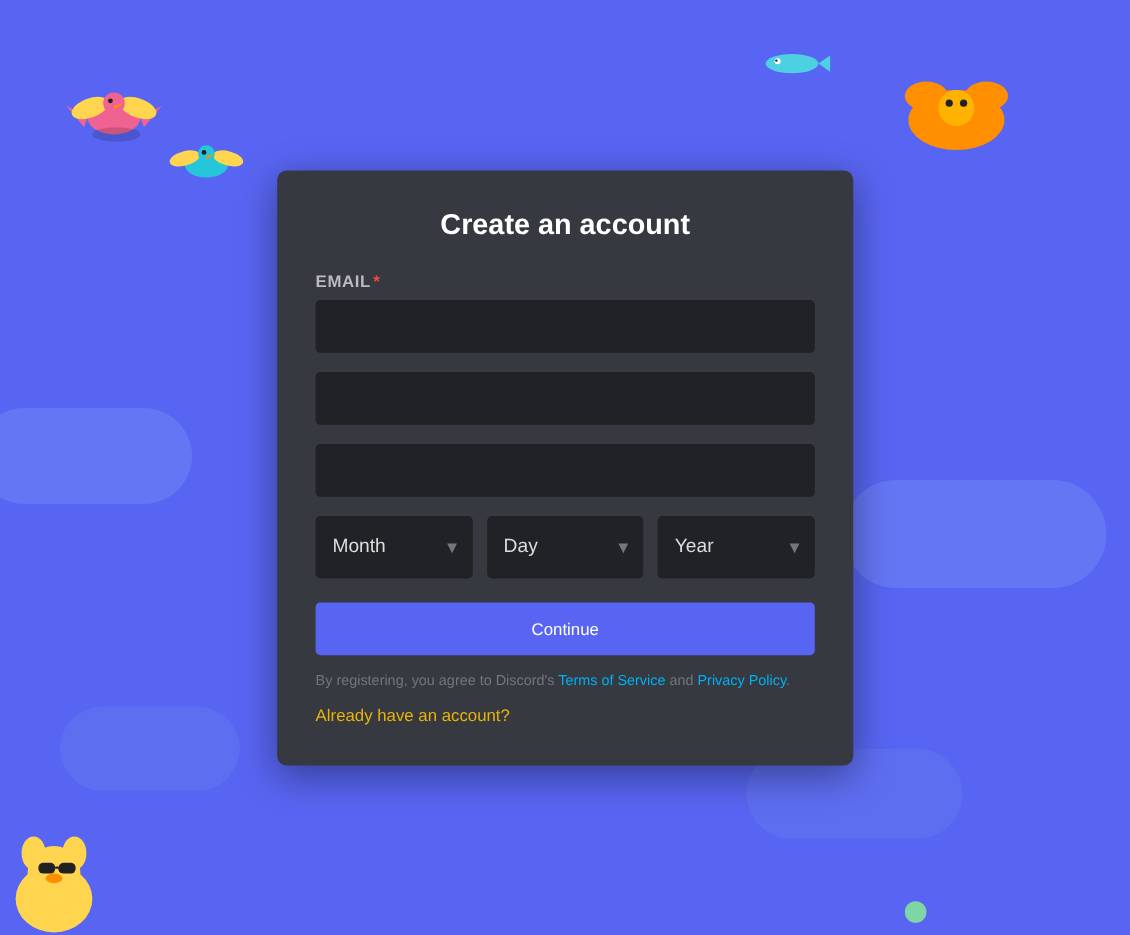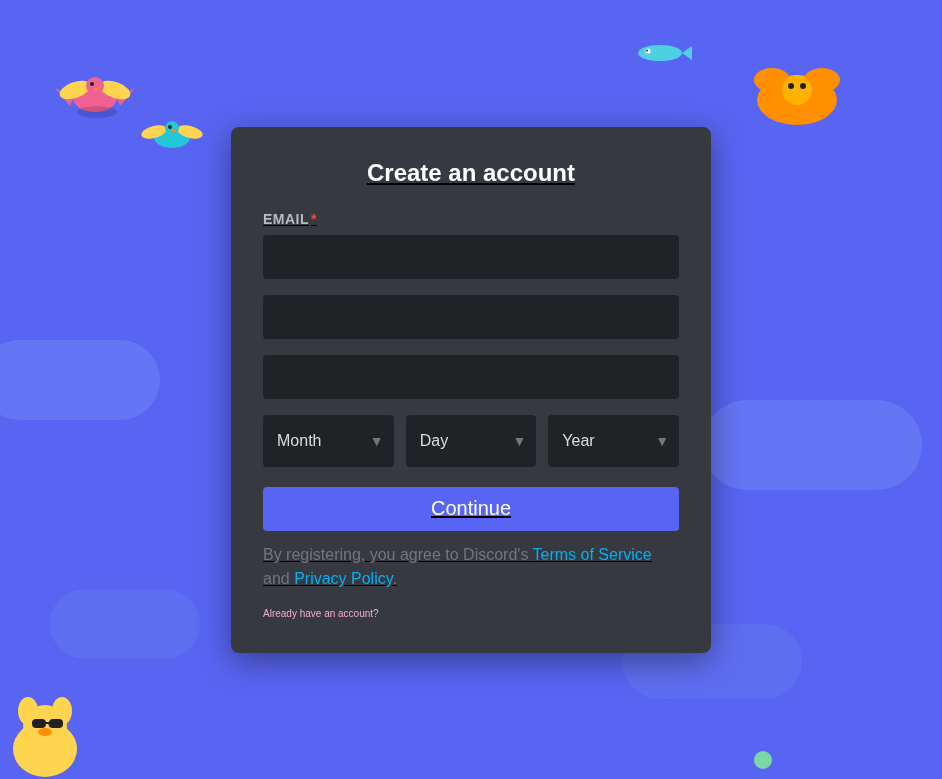--- a/index.html
+++ b/index.html
@@ -75,21 +75,20 @@
 
     
     .modal {
       background: #36393f;
       border-radius: 8px;
       padding: 32px;
       width: 480px;
       position: relative;
       z-index: 10;
       box-shadow: 0 8px 32px rgba(0,0,0,0.4);
-      text-decoration: underline;
     }
 
     .modal-title {
       color: #ffffff;
       font-size: 24px;
       font-weight: 700;
       text-align: center;
       margin-bottom: 24px;
     }
 
@@ -160,47 +159,47 @@
       font-size: 14px;
     }
 
     .continue-btn {
       width: 100%;
       background: #5865f2;
       color: #ffffff;
       border: none;
       border-radius: 4px;
       padding: 14px;
-      font-size: 20px;
+      font-size: 14px;
       font-weight: 500;
       cursor: pointer;
       margin-top: 20px;
       margin-bottom: 12px;
       height: 44px;
       display: flex;
       align-items: center;
       justify-content: center;
     }
 
     .terms-text {
       color: #72767d;
-      font-size: 16px;
+      font-size: 12px;
       text-align: left;
       margin-bottom: 12px;
       line-height: 1.5;
     }
 
     .terms-link {
       color: #00b0f4;
       text-decoration: none;
     }
 
     .login-link {
-      color: #f9a8d4;
-      font-size: 10px;
+      color: #eab308;
+      font-size: 14px;
       text-decoration: none;
       cursor: pointer;
       display: inline-block;
     }
 
     
     .deco-bird-1 {
       position: absolute;
       top: 68px;
       left: 55px;

